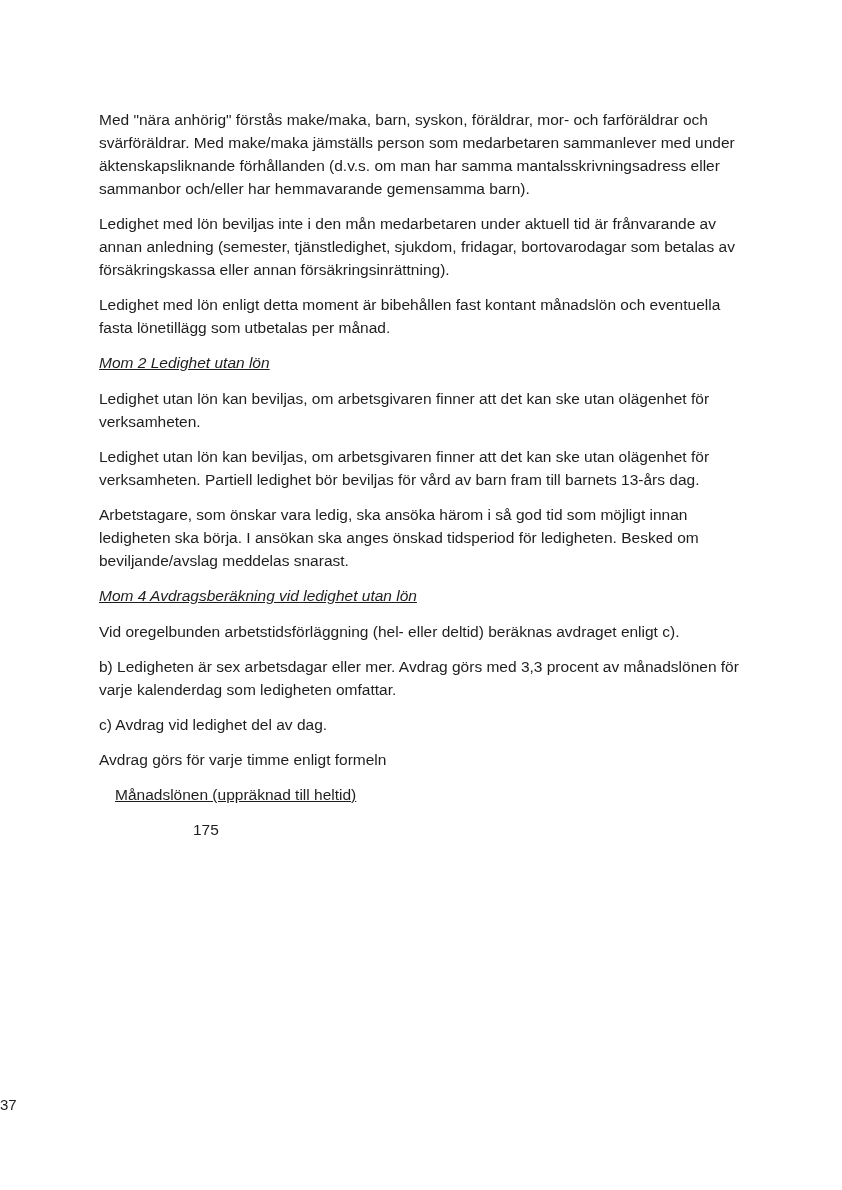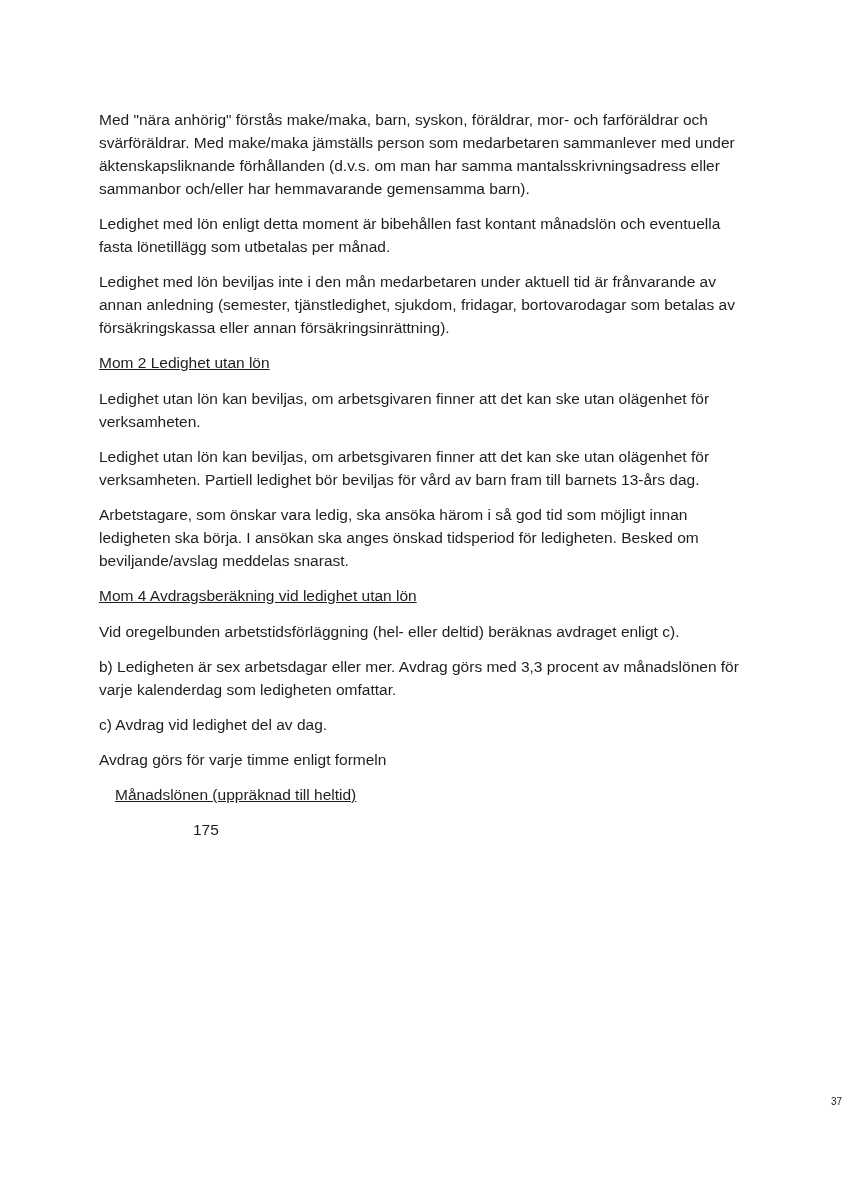--- a/index.html
+++ b/index.html
@@ -22,47 +22,48 @@
     top: 108px;
     width: 646px;
     font-size: 15.5px;
     line-height: 23px;
   }
   .para {
     margin: 0 0 12px 0;
   }
   .heading {
     margin: 3px 0 13px 0;
+    font-style: italic;
     text-decoration: underline;
   }
   .formula-num {
     margin: 0 0 12px 16px;
     text-decoration: underline;
   }
   .formula-den {
     margin: 12px 0 12px 0;
     padding-left: 94px;
   }
   .page-number {
     position: absolute;
     left: 0;
     top: 1096px;
     width: 842px;
-    text-align: right;
-    font-size: 10px;
+    text-align: left;
+    font-size: 15px;
   }
 </style>
 </head>
 <body>
 
 <div class="page">
   <div class="content">
     <p class="para">Med "nära anhörig" förstås make/maka, barn, syskon, föräldrar, mor- och farföräldrar och svärföräldrar. Med make/maka jämställs person som medarbetaren sammanlever med under äktenskapsliknande förhållanden (d.v.s. om man har samma mantalsskrivningsadress eller sammanbor och/eller har hemmavarande gemensamma barn).</p>
+    <p class="para">Ledighet med lön beviljas inte i den mån medarbetaren under aktuell tid är frånvarande av annan anledning (semester, tjänstledighet, sjukdom, fridagar, bortovarodagar som betalas av försäkringskassa eller annan försäkringsinrättning).</p>
     <p class="para">Ledighet med lön enligt detta moment är bibehållen fast kontant månadslön och eventuella fasta lönetillägg som utbetalas per månad.</p>
-    <p class="para">Ledighet med lön beviljas inte i den mån medarbetaren under aktuell tid är frånvarande av annan anledning (semester, tjänstledighet, sjukdom, fridagar, bortovarodagar som betalas av försäkringskassa eller annan försäkringsinrättning).</p>
     <p class="heading">Mom 2 Ledighet utan lön</p>
     <p class="para">Ledighet utan lön kan beviljas, om arbetsgivaren finner att det kan ske utan olägenhet för verksamheten.</p>
     <p class="para">Ledighet utan lön kan beviljas, om arbetsgivaren finner att det kan ske utan olägenhet för verksamheten. Partiell ledighet bör beviljas för vård av barn fram till barnets 13-års dag.</p>
     <p class="para">Arbetstagare, som önskar vara ledig, ska ansöka härom i så god tid som möjligt innan ledigheten ska börja. I ansökan ska anges önskad tidsperiod för ledigheten. Besked om beviljande/avslag meddelas snarast.</p>
     <p class="heading">Mom 4 Avdragsberäkning vid ledighet utan lön</p>
     <p class="para">Vid oregelbunden arbetstidsförläggning (hel- eller deltid) beräknas avdraget enligt c).</p>
     <p class="para">b) Ledigheten är sex arbetsdagar eller mer. Avdrag görs med 3,3 procent av månadslönen för varje kalenderdag som ledigheten omfattar.</p>
     <p class="para">c) Avdrag vid ledighet del av dag.</p>
     <p class="para">Avdrag görs för varje timme enligt formeln</p>
     <p class="formula-num">Månadslönen (uppräknad till heltid)</p>

